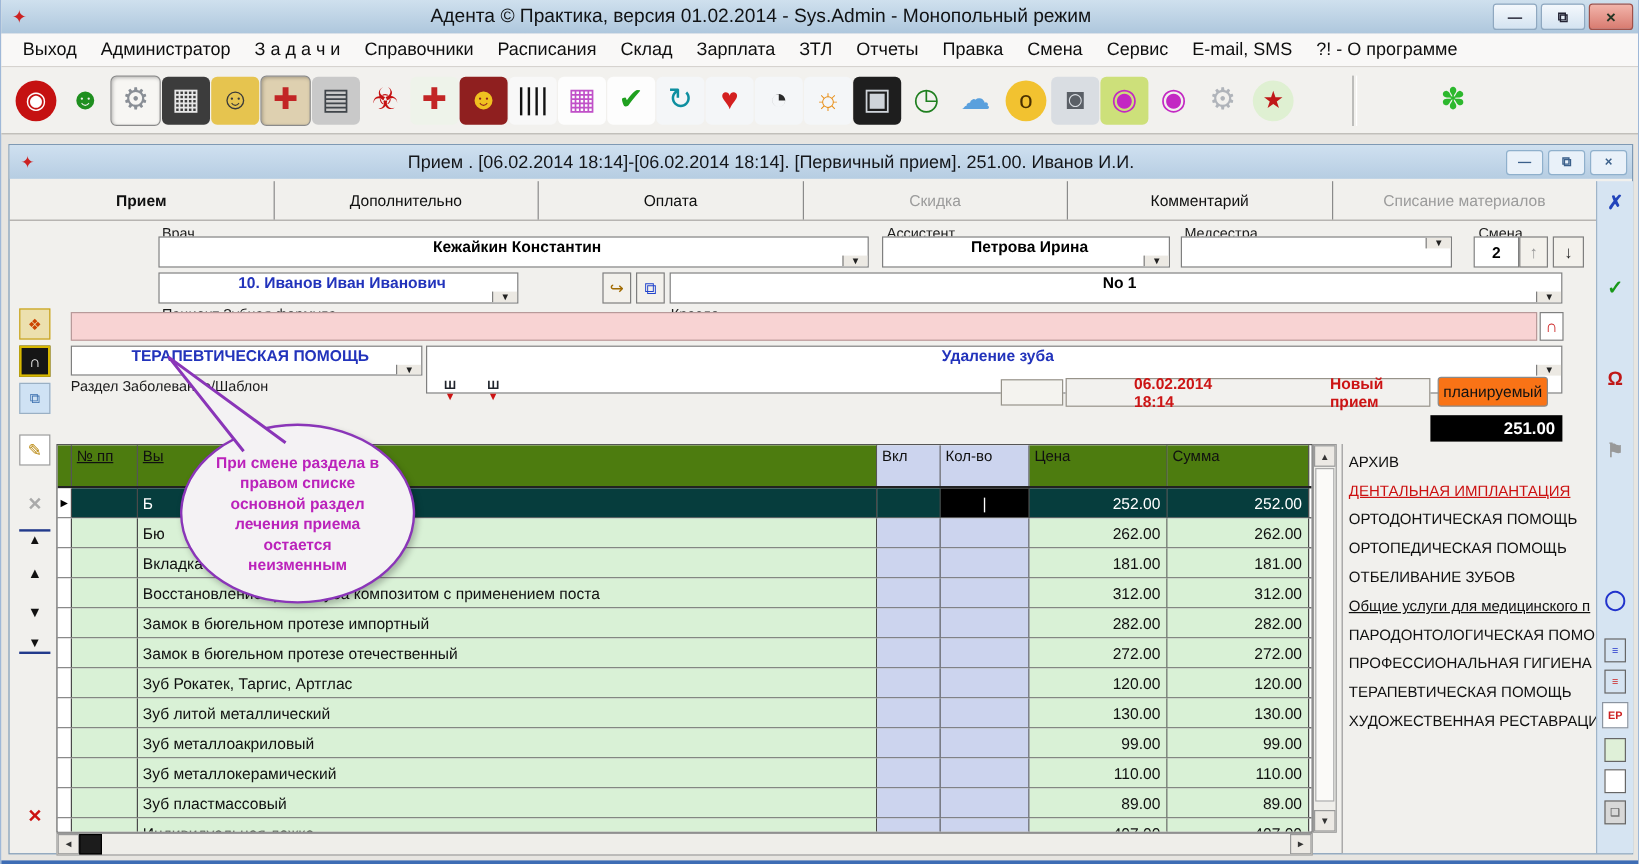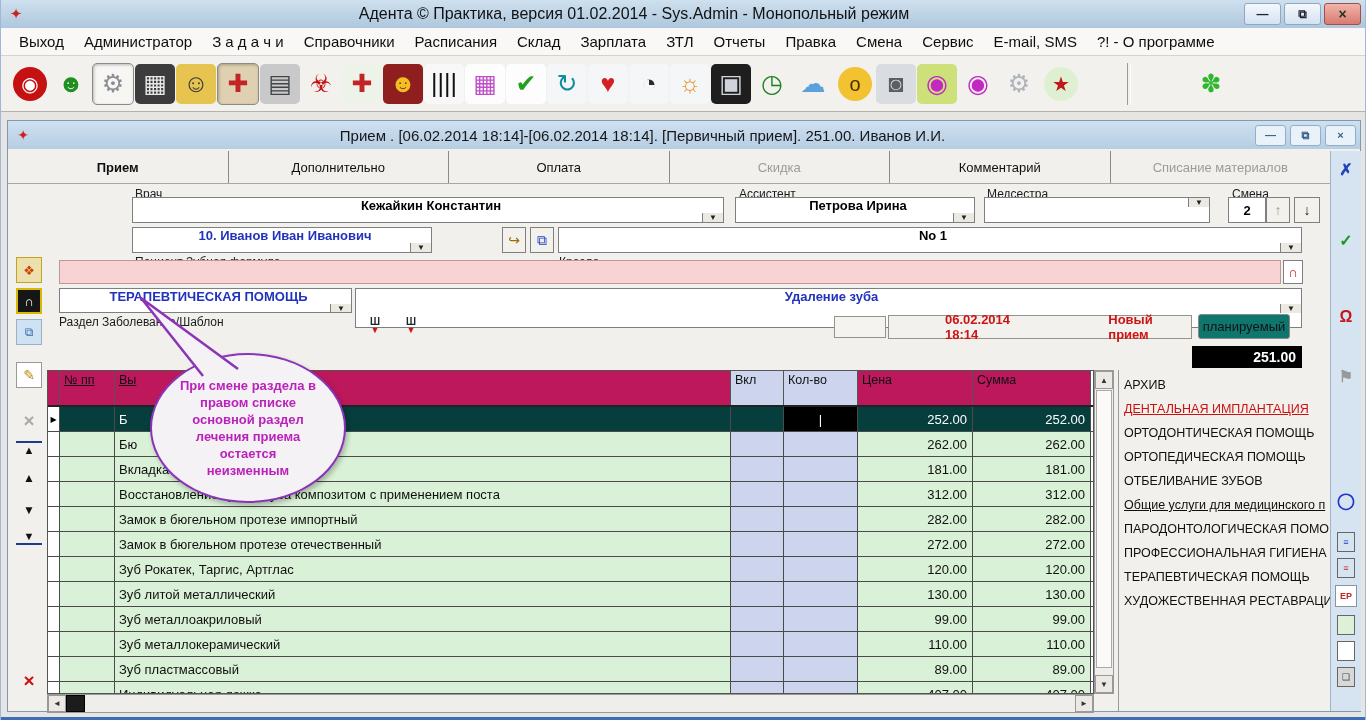--- a/index.html
+++ b/index.html
@@ -94,35 +94,35 @@
   .combo{position:absolute;background:#fff;border:1px solid #7f7f7f;display:flex;align-items:center;
     font-size:13px;font-weight:bold;color:#000;padding-left:6px;box-sizing:border-box;white-space:nowrap;overflow:hidden;flex-direction:column;}
   .combo.blue{color:#2233bb;}
   .arr{margin-left:auto;align-self:stretch;width:20px;background:#ece9e3;border-left:1px solid #7f7f7f;
     display:flex;align-items:center;justify-content:center;font-size:8px;color:#222;flex:none;}
   .sqbtn{position:absolute;background:#f3f1ec;border:1px solid #7f7f7f;display:flex;align-items:center;
     justify-content:center;font-size:14px;box-sizing:border-box;}
   .pinkrow{position:absolute;background:#f8d3d3;border:1px solid #b89a9a;box-sizing:border-box;}
   .datebox{position:absolute;border:1px solid #97938a;background:#f2f1ee;display:flex;align-items:center;
     font-weight:bold;color:#cc1414;font-size:13px;box-sizing:border-box;}
-  .planned{position:absolute;background:#0f766e;border:1px solid #8a8a8a;border-radius:3px;font-size:13px;
+  .planned{position:absolute;background:#f97316;border:1px solid #8a8a8a;border-radius:3px;font-size:13px;
     display:flex;align-items:center;justify-content:center;color:#121212;box-sizing:border-box;}
   .totalbox{position:absolute;background:#000;color:#fff;font-weight:bold;font-size:14px;display:flex;
     align-items:center;justify-content:flex-end;padding-right:6px;box-sizing:border-box;}
   .smallbox{position:absolute;background:#f4f3ef;border:1px solid #97938a;box-sizing:border-box;}
   .toothmark{position:absolute;width:20px;height:24px;display:flex;flex-direction:column;align-items:center;line-height:9px;}
   .toothmark .tm1{font-size:10px;color:#20242c;font-weight:bold;}
   .toothmark .tm2{font-size:9px;color:#cc1414;}
 
   
   .table{position:absolute;left:39px;top:249px;width:1047px;height:324px;border:1px solid #555;
     background:#fff;box-sizing:border-box;overflow:hidden;}
   .trow{display:grid;grid-template-columns:12px 55px 616px 53px 74px 115px 118px;}
   .hrow{height:34px;border-bottom:2px solid #222;}
-  .hc{border-right:1px solid #555;font-size:12.5px;padding:2px 0 0 4px;color:#101010;background:#be185d;
+  .hc{border-right:1px solid #555;font-size:12.5px;padding:2px 0 0 4px;color:#101010;background:#4d7c0f;
     overflow:hidden;white-space:nowrap;box-sizing:border-box;}
   .hc.lav{background:#ccd4ee;}
   .hc.u{text-decoration:underline;}
   .drow{height:24px;border-bottom:1px solid #4a4a4a;}
   .dc{border-right:1px solid #4a4a4a;font-size:13px;display:flex;align-items:center;padding-left:4px;
     background:#d9f1d6;color:#101010;overflow:hidden;white-space:nowrap;box-sizing:border-box;}
   .dc.mark{background:#fff;padding:0;justify-content:center;font-size:8px;color:#000;}
   .dc.lav{background:#ccd4ee;}
   .dc.amt{justify-content:flex-end;padding:0 5px 0 0;}
   .drow.sel .dc{background:#063d3d;color:#fff;}

